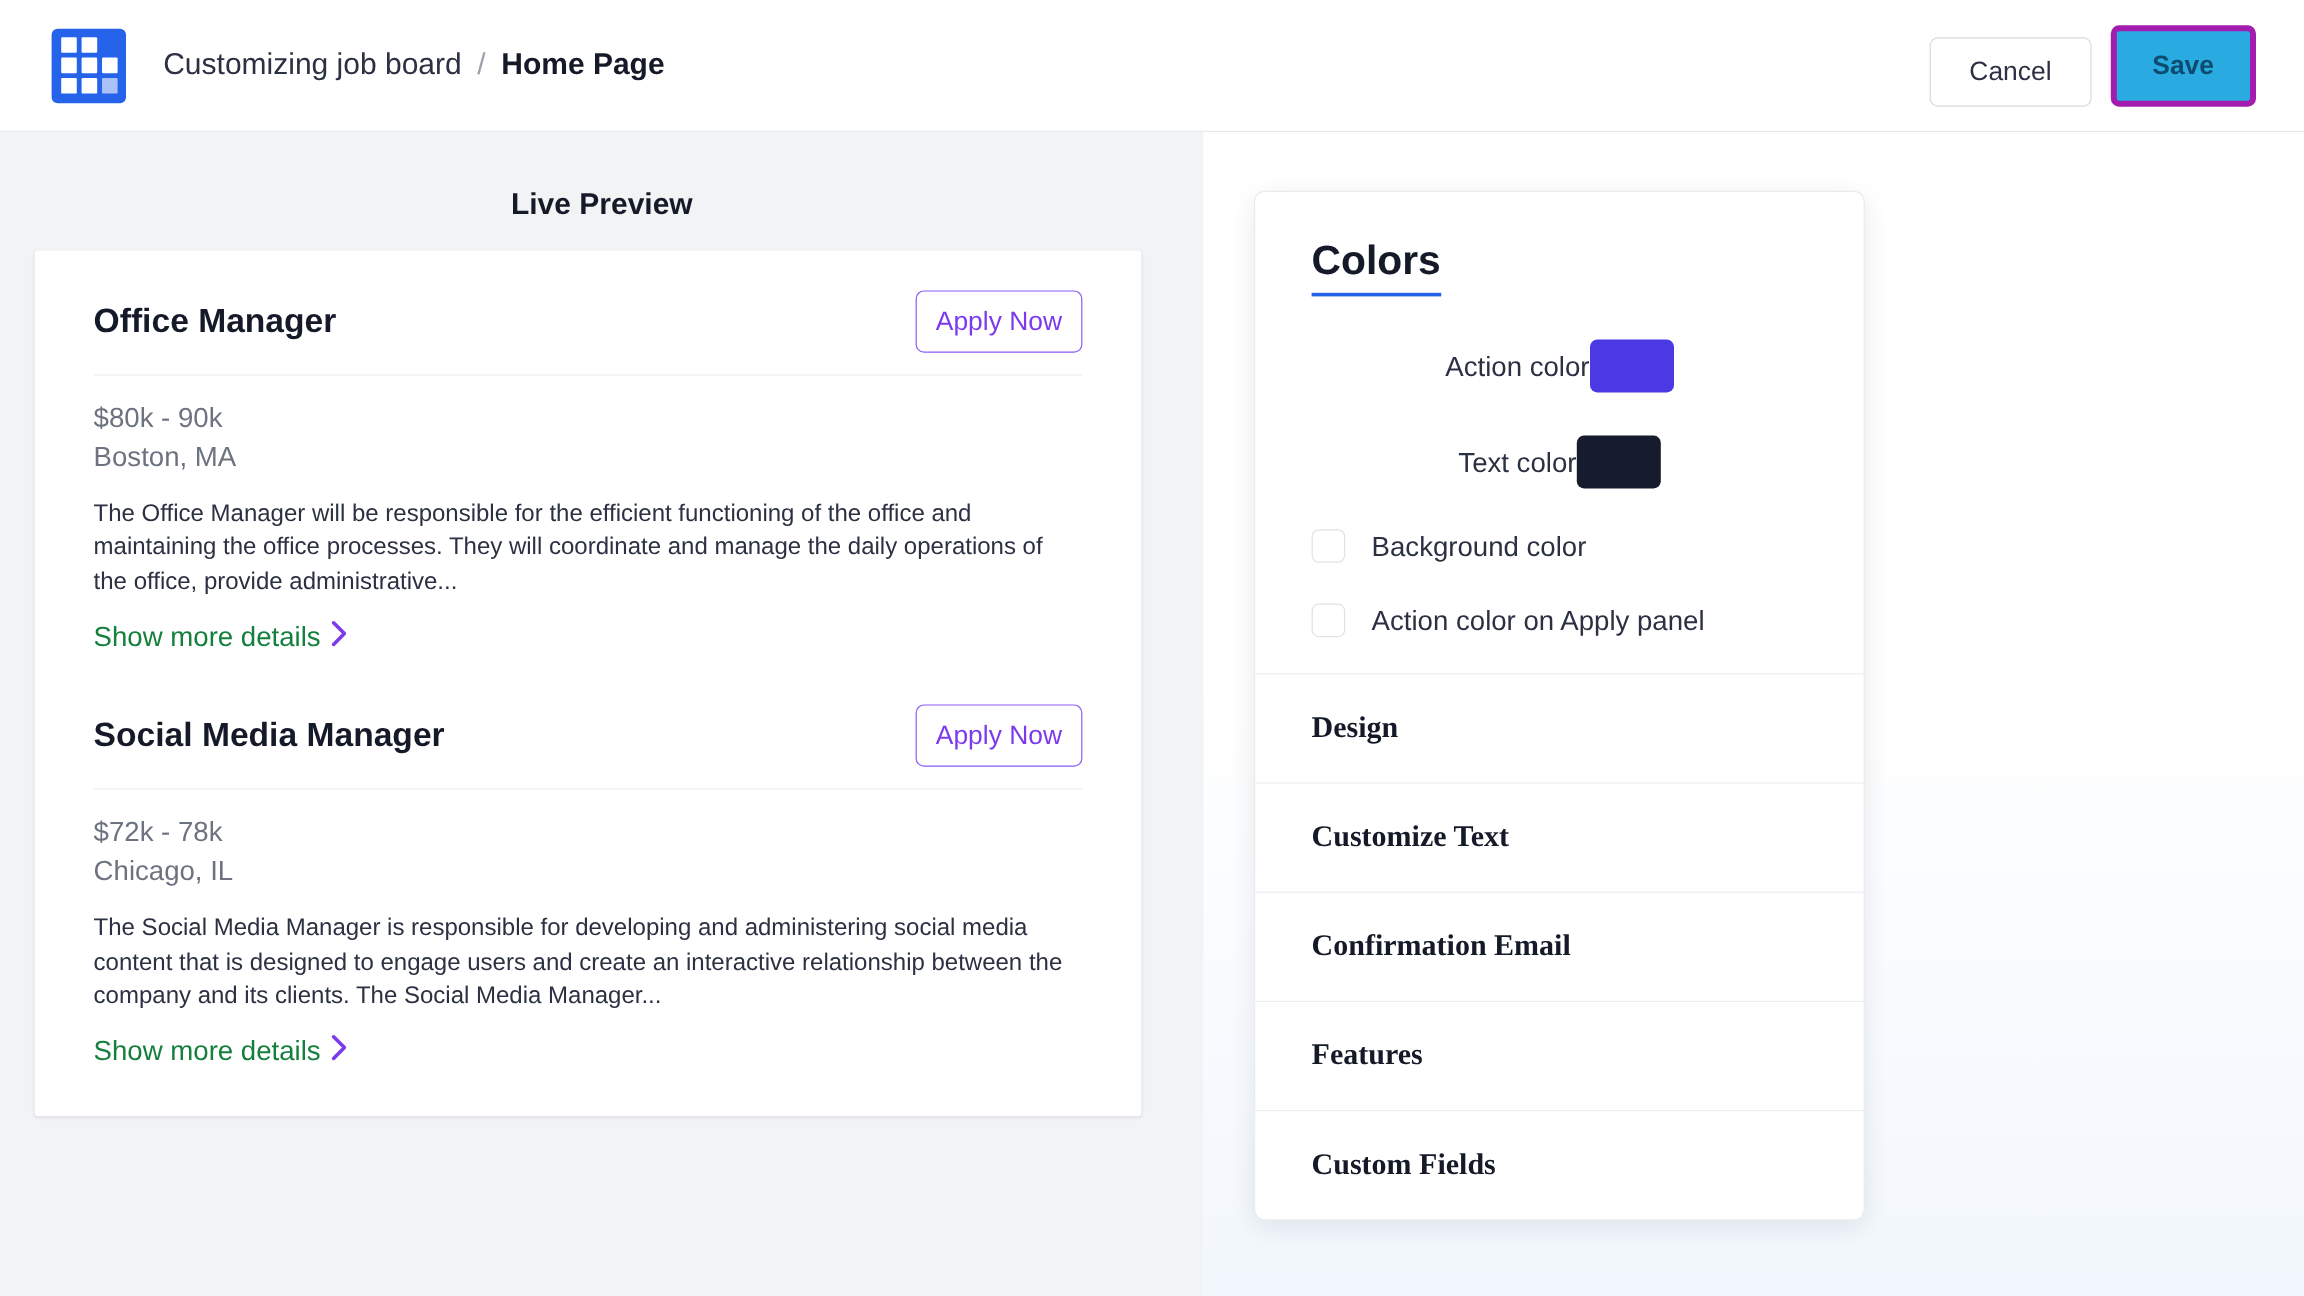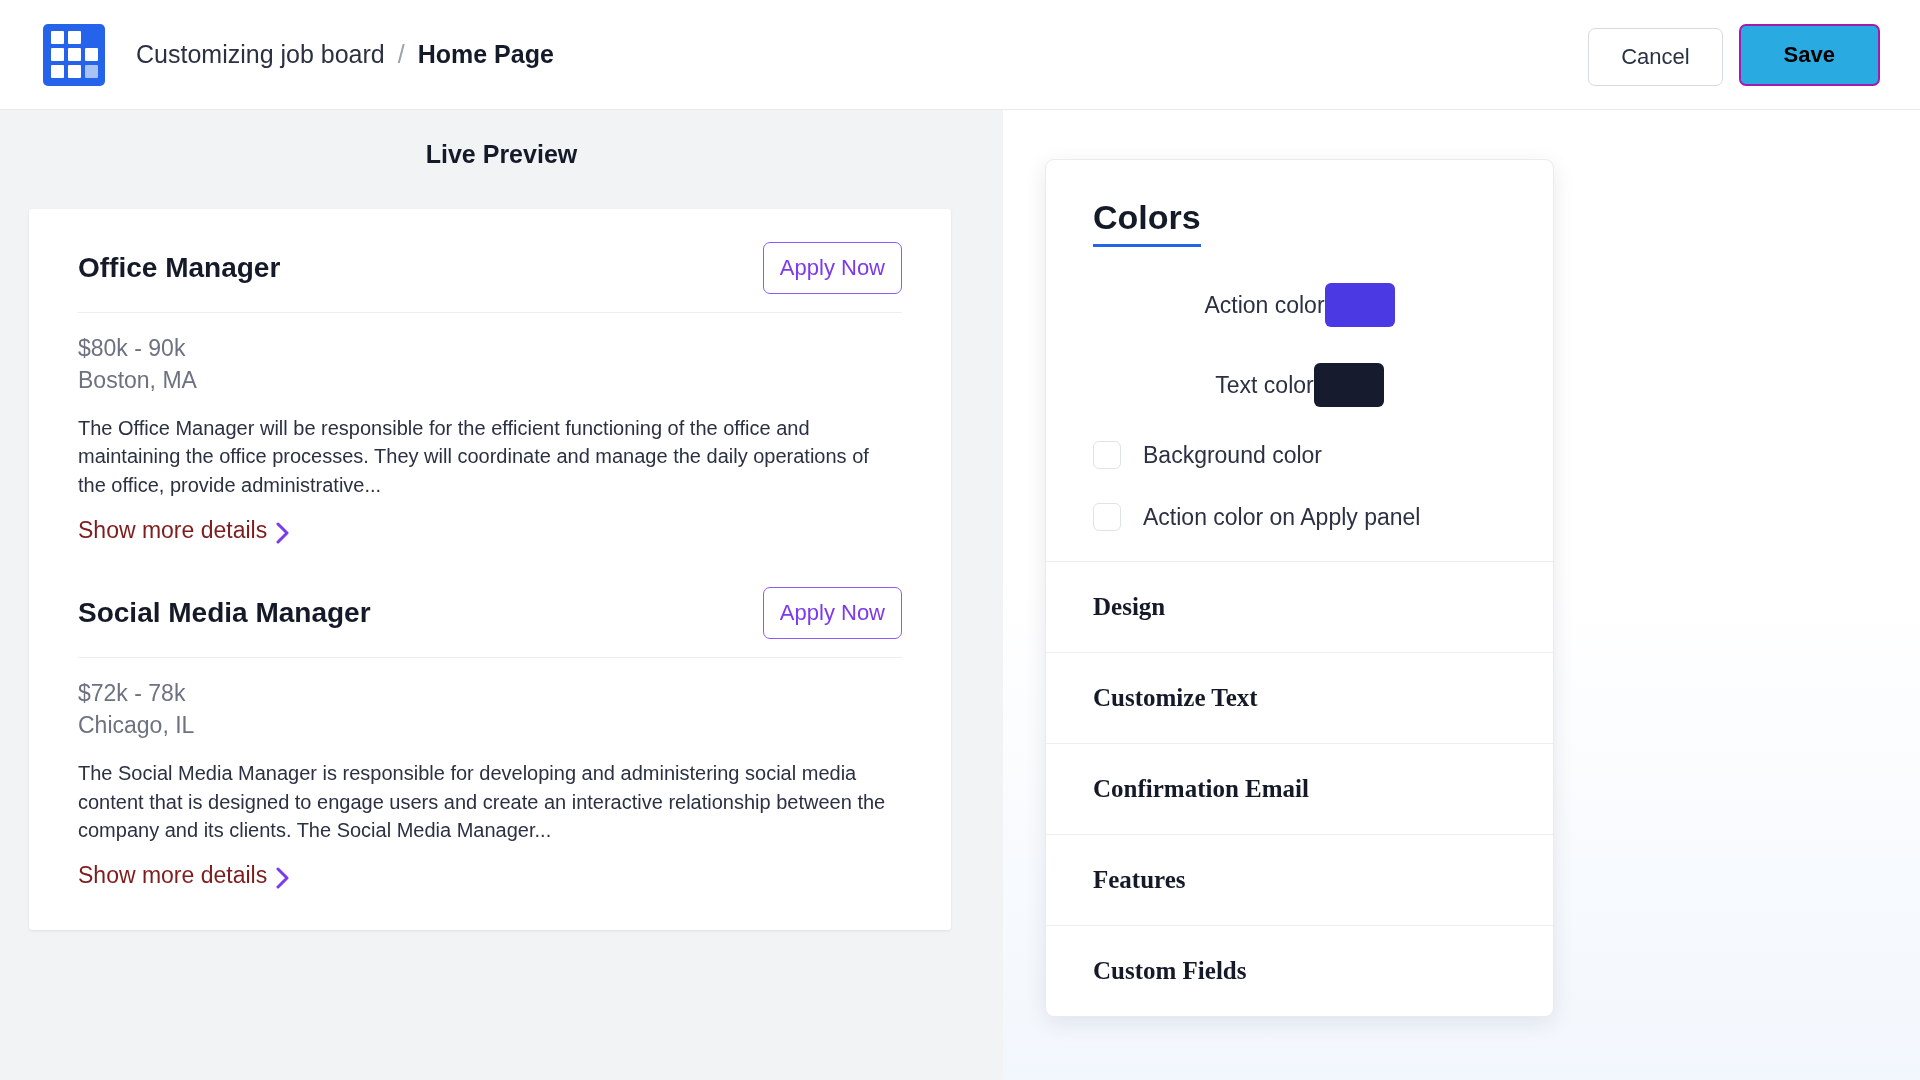--- a/index.html
+++ b/index.html
@@ -50,33 +50,33 @@
     font-family: "Liberation Sans", sans-serif;
     font-size: 22px; border-radius: 7px;
     cursor: pointer; line-height: 1;
   }
   .btn-cancel {
     background: #ffffff; color: #2b3142;
     border: 1px solid #d6dae1;
     padding: 17px 32px;
   }
   .btn-save {
-    background: #29abe2; color: #000000;
-    border: 2px solid #a21caf;
-    padding: 18px 43px; font-weight: bold;
+    background: #29abe2; color: #0c4a6e;
+    border: 5px solid #a21caf;
+    padding: 18px 30px; font-weight: bold;
   }
 
   
   .preview-pane {
     position: absolute; left: 0; top: 110px;
     width: 1003px; height: 970px;
     background: #f2f3f5;
   }
   .preview-title {
-    margin-top: 30px; text-align: center;
+    margin-top: 46px; text-align: center;
     font-size: 25px; font-weight: bold; color: #151a29;
   }
   .jobs-card {
     position: absolute; left: 29px; top: 99px;
     width: 922px;
     background: #ffffff;
     border-radius: 3px;
     box-shadow: 0 1px 3px rgba(16,24,40,0.08);
     padding: 0 49px;
   }
@@ -100,23 +100,23 @@
   .job-meta {
     padding-top: 20px;
     font-size: 23px; color: #6d7280; line-height: 1.37;
   }
   .job-desc {
     padding-top: 18px;
     font-size: 20px; color: #2b3142; line-height: 1.42;
     max-width: 900px;
   }
   .more-link {
-    display: inline-flex; align-items: flex-end; gap: 9px;
+    display: inline-flex; align-items: flex-start; gap: 9px;
     margin-top: 18px; padding-bottom: 10px;
-    font-size: 23px; color: #7f1d1d; cursor: pointer;
+    font-size: 23px; color: #15803d; cursor: pointer;
   }
   .more-link svg { display: block; }
   .job.last { padding-bottom: 31px; }
 
   
   .config-pane {
     position: absolute; left: 1003px; top: 110px;
     width: 917px; height: 970px;
     background: linear-gradient(180deg, #ffffff 0%, #ffffff 48%, #f2f7fd 100%);
     overflow: hidden;

